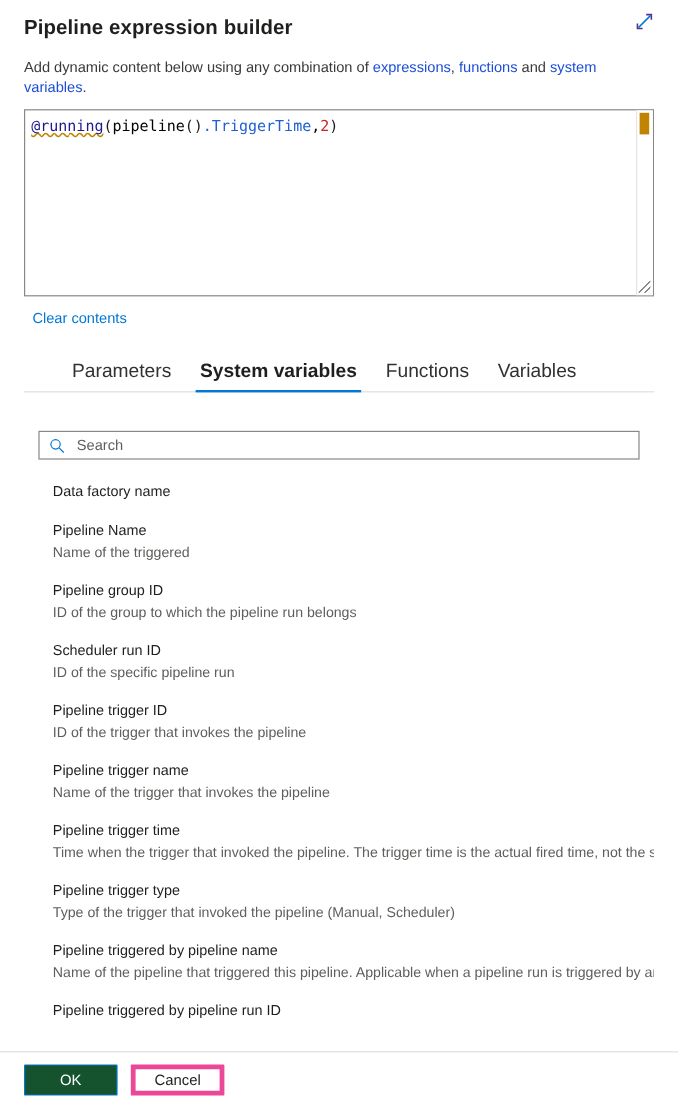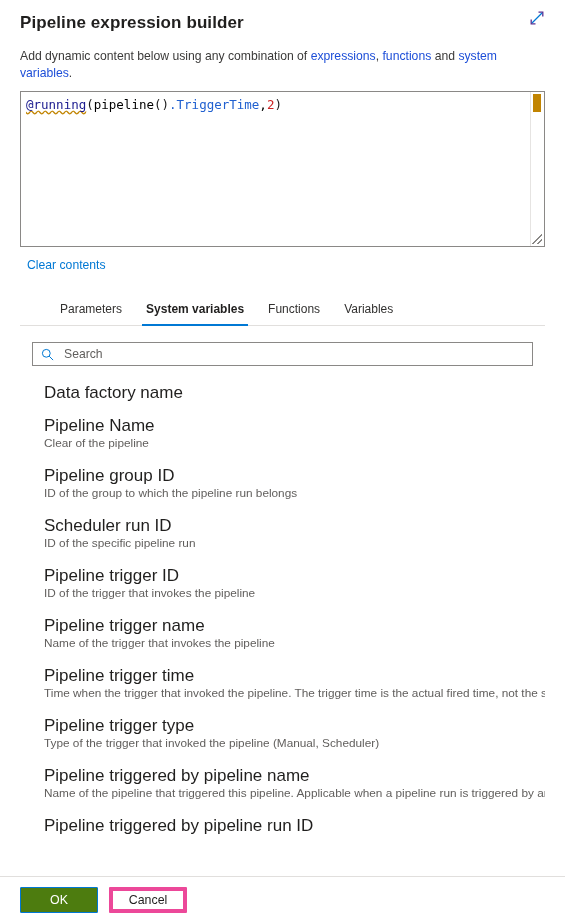--- a/index.html
+++ b/index.html
@@ -125,21 +125,21 @@
     margin: 22px 20px 0 20px;
     border-bottom: 1px solid #e1dfdd;
     display: flex;
     align-items: flex-end;
     height: 30px;
     padding-left: 28px;
     box-sizing: content-box;
   }
   .tab {
     position: relative;
-    font-size: 12px;
+    font-size: 16px;
     color: #323130;
     padding: 0 12px 8px 12px;
     cursor: pointer;
     line-height: 16px;
     white-space: nowrap;
     margin-top: 37px;
   }
   .tab.active {
     font-weight: bold;
     color: #201f1e;
@@ -149,21 +149,21 @@
     position: absolute;
     left: 8px;
     right: 8px;
     bottom: -1px;
     height: 2px;
     background: #0078d4;
   }
 
   
   .search-row {
-    margin: 16px 32px 0 32px;
+    margin: 32px 32px 0 32px;
   }
   .search-box {
     height: 24px;
     border: 1px solid #8a8886;
     background: #fff;
     display: flex;
     align-items: center;
     padding: 0 8px;
     box-sizing: border-box;
     width: 501px;
@@ -187,21 +187,21 @@
     padding: 0 20px 0 44px;
     height: 451px;
     overflow: hidden;
     box-sizing: border-box;
   }
   .var-item {
     margin-bottom: 16px;
     cursor: pointer;
   }
   .var-name {
-    font-size: 17px;
+    font-size: 12px;
     color: #201f1e;
     line-height: 17px;
   }
   .var-desc {
     font-size: 11.8px;
     color: #605e5c;
     line-height: 16px;
     margin-top: 1px;
     white-space: nowrap;
     overflow: hidden;
@@ -224,21 +224,21 @@
     height: 26px;
     min-width: 78px;
     font-family: "Liberation Sans", sans-serif;
     font-size: 12.4px;
     cursor: pointer;
     border-radius: 1px;
     padding: 0 14px;
     box-sizing: border-box;
   }
   .btn-primary {
-    background: #4d7c0f;
+    background: #14532d;
     border: 1px solid #0078d4;
     color: #ffffff;
   }
   .btn-default {
     background: #ffffff;
     border: 4px solid #ec4899;
     color: #201f1e;
     margin-left: 11px;
   }
 </style>
@@ -297,21 +297,21 @@
 
 
 <div class="var-list">
 
   <div class="var-item">
     <div class="var-name">Data factory name</div>
   </div>
 
   <div class="var-item">
     <div class="var-name">Pipeline Name</div>
-    <div class="var-desc">Clear of the pipeline</div>
+    <div class="var-desc">Name of the triggered</div>
   </div>
 
   <div class="var-item">
     <div class="var-name">Pipeline group ID</div>
     <div class="var-desc">ID of the group to which the pipeline run belongs</div>
   </div>
 
   <div class="var-item">
     <div class="var-name">Scheduler run ID</div>
     <div class="var-desc">ID of the specific pipeline run</div>

